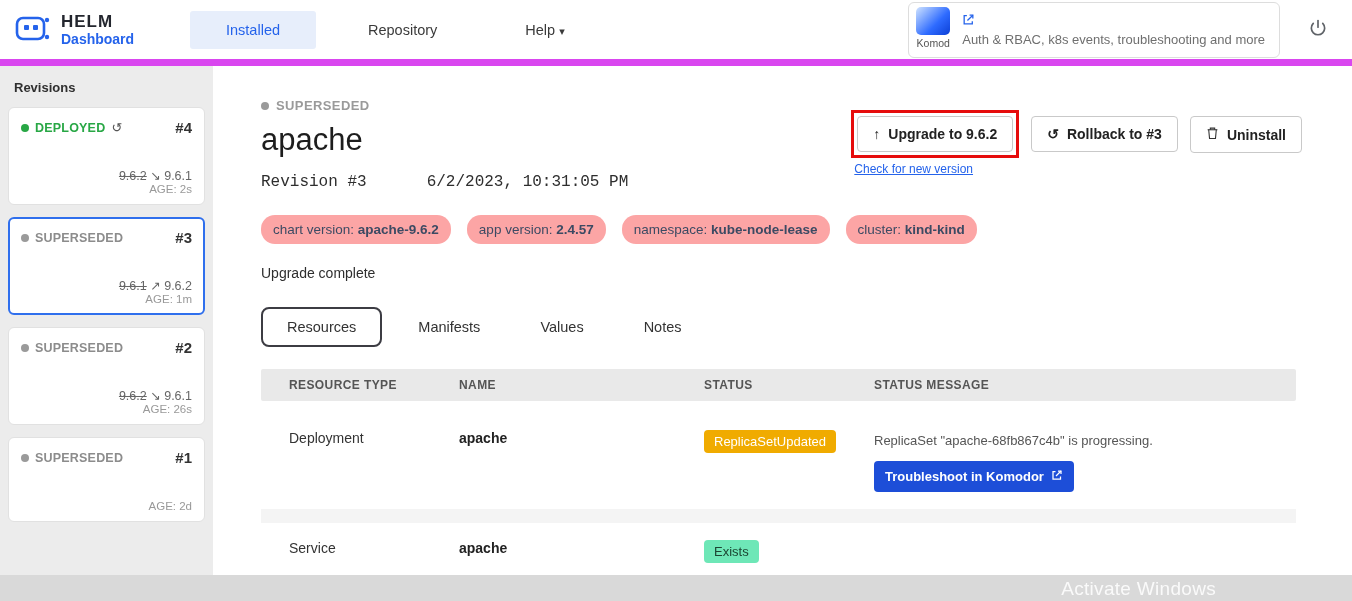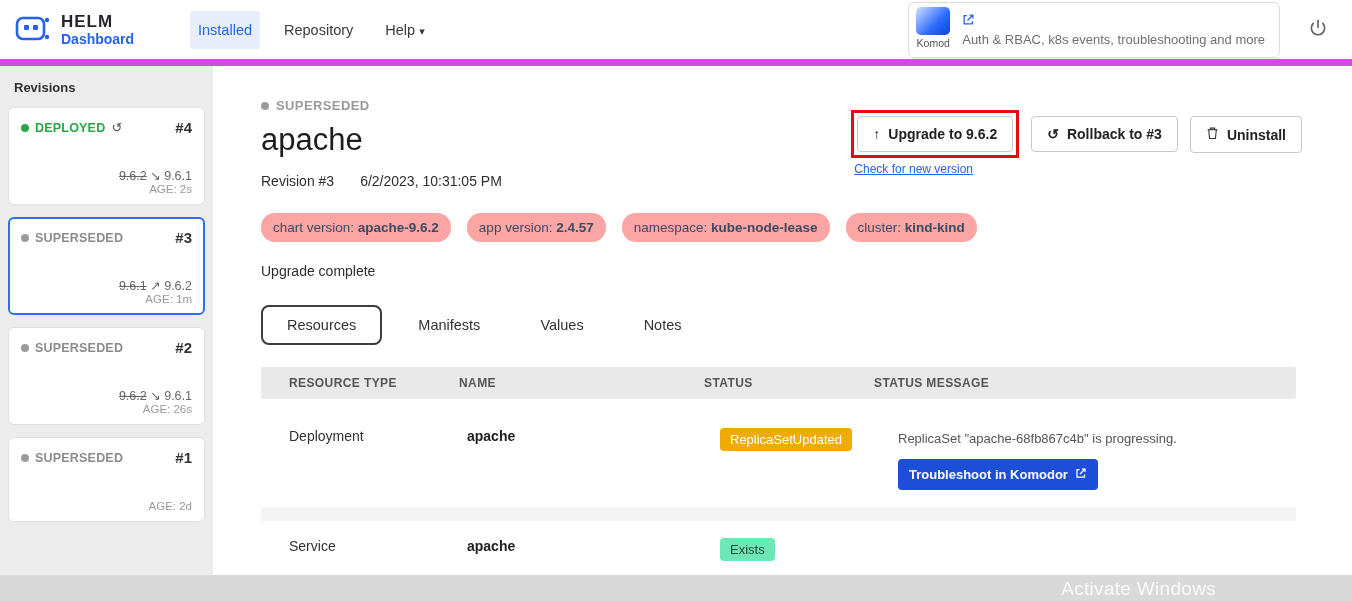--- a/index.html
+++ b/index.html
@@ -10,21 +10,21 @@
   }
 
   
   .header { height:66px; display:flex; align-items:center; background:#fff;
             border-bottom:7px solid #d946ef; padding:0 16px 0 14px; }
   .logo { display:flex; align-items:center; gap:9px; width:176px; cursor:pointer; }
   .logo-text { display:flex; flex-direction:column; line-height:1.15; }
   .logo-t1 { font-size:17px; font-weight:bold; color:#23262e; letter-spacing:1px; }
   .logo-t2 { font-size:14px; font-weight:bold; color:#2563eb; }
   .nav { display:flex; align-items:center; gap:16px; }
-  .nav-item { font-size:14.5px; color:#3a3a3a; padding:11px 8px; cursor:pointer; border-radius:3px; }
+  .nav-item { font-size:14.5px; color:#3a3a3a; padding:11px 36px; cursor:pointer; border-radius:3px; }
   .nav-item.active { background:#e7eefb; color:#2563eb; }
   .caret { font-size:11px; color:#3a3a3a; margin-left:4px; }
 
   .promo { margin-left:auto; display:flex; align-items:center; gap:10px;
            border:1px solid #ddd; border-radius:6px; padding:4px 14px 4px 5px; cursor:pointer; }
   .promo-img { width:38px; height:46px; overflow:hidden; display:flex; flex-direction:column;
                align-items:center; gap:2px; }
   .promo-img .pic { width:34px; height:28px; border-radius:5px;
                background:linear-gradient(135deg,#cfe3ff 0%,#2e6bff 60%,#0c3fd6 100%); }
   .promo-cap { font-size:10.5px; color:#555; white-space:nowrap; }
@@ -56,21 +56,21 @@
   .rev-bottom { display:flex; justify-content:flex-end; align-items:flex-end; margin-top:32px; min-height:14px;flex-direction:column; }
   .rev-ver { font-size:12.5px; color:#666; }
   .rev-ver .old { text-decoration:line-through; }
   .rev-age { font-size:11.5px; color:#999; }
 
   
   .main { flex:1; background:#fff; position:relative; padding:32px 52px 0 48px; }
   .status-line { display:flex; align-items:center; gap:7px; }
   .status-line span.txt { color:#9a9a9a; font-weight:bold; font-size:13px; letter-spacing:.4px; }
   .page-title { font-size:31px; font-weight:500; color:#1d1d1d; margin-top:9px; }
-  .rev-line { display:flex; gap:26px; margin-top:15px; font-size:14px; color:#2e2e2e; }
+  .rev-line { display:flex; gap:60px; margin-top:15px; font-size:16px; color:#2e2e2e;font-family:Liberation Mono, monospace; }
 
   .actions { position:absolute; top:44px; right:50px; display:flex; gap:12px; align-items:flex-start; }
   .btn { display:inline-flex; align-items:center; gap:8px; background:#fff;
          border:1px solid #c9c9c9; border-radius:4px; padding:9px 15px;
          font-size:14px; font-weight:bold; color:#222; cursor:pointer; white-space:nowrap; }
   .btn .icon-ch { font-size:14px; }
   .red-box { border:3px solid #e60c0c; padding:3px; }
   .btn-col { display:flex; flex-direction:column; }
   .check-link { margin-top:4px; font-size:12px; color:#2563eb; text-decoration:underline;
                 cursor:pointer; padding-left:3px; }
@@ -90,21 +90,21 @@
   .table { margin-top:22px; width:1035px; }
   .t-head { display:flex; background:#e9e9e9; padding:9px 0; border-radius:2px; }
   .t-col { padding-left:28px; }
   .c1 { width:170px; flex-shrink:0; }
   .c2 { width:245px; flex-shrink:0; }
   .c3 { width:170px; flex-shrink:0; }
   .c4 { flex:1; }
   .t-head .t-col { font-size:12px; font-weight:bold; color:#555; letter-spacing:.4px; }
   .gap-white { height:12px; }
   .row-sep { height:14px; background:#f4f4f4; }
-  .t-row { display:flex; background:#fff; padding:17px 0; align-items:flex-start;gap:8px; }
+  .t-row { display:flex; background:#fff; padding:17px 0; align-items:flex-start; }
   .t-row.last { border-bottom:1px solid #eee; }
   .cell-type { font-size:14px; color:#333; }
   .cell-name { font-size:14px; font-weight:bold; color:#222; }
   .badge { display:inline-block; padding:4px 10px; border-radius:4px; font-size:13px; }
   .badge.orange { background:#f0ab00; color:#fff; }
   .badge.green { background:#6ee7b7; color:#1c4532; }
   .cell-msg { font-size:13px; color:#555; max-width:360px; line-height:1.65; }
   .troubleshoot-btn { margin-top:10px; display:inline-flex; align-items:center; gap:7px;
                       background:#1d4ed8; color:#fff; font-size:13px; font-weight:bold;
                       border:none; border-radius:4px; padding:8px 11px; cursor:pointer; }

